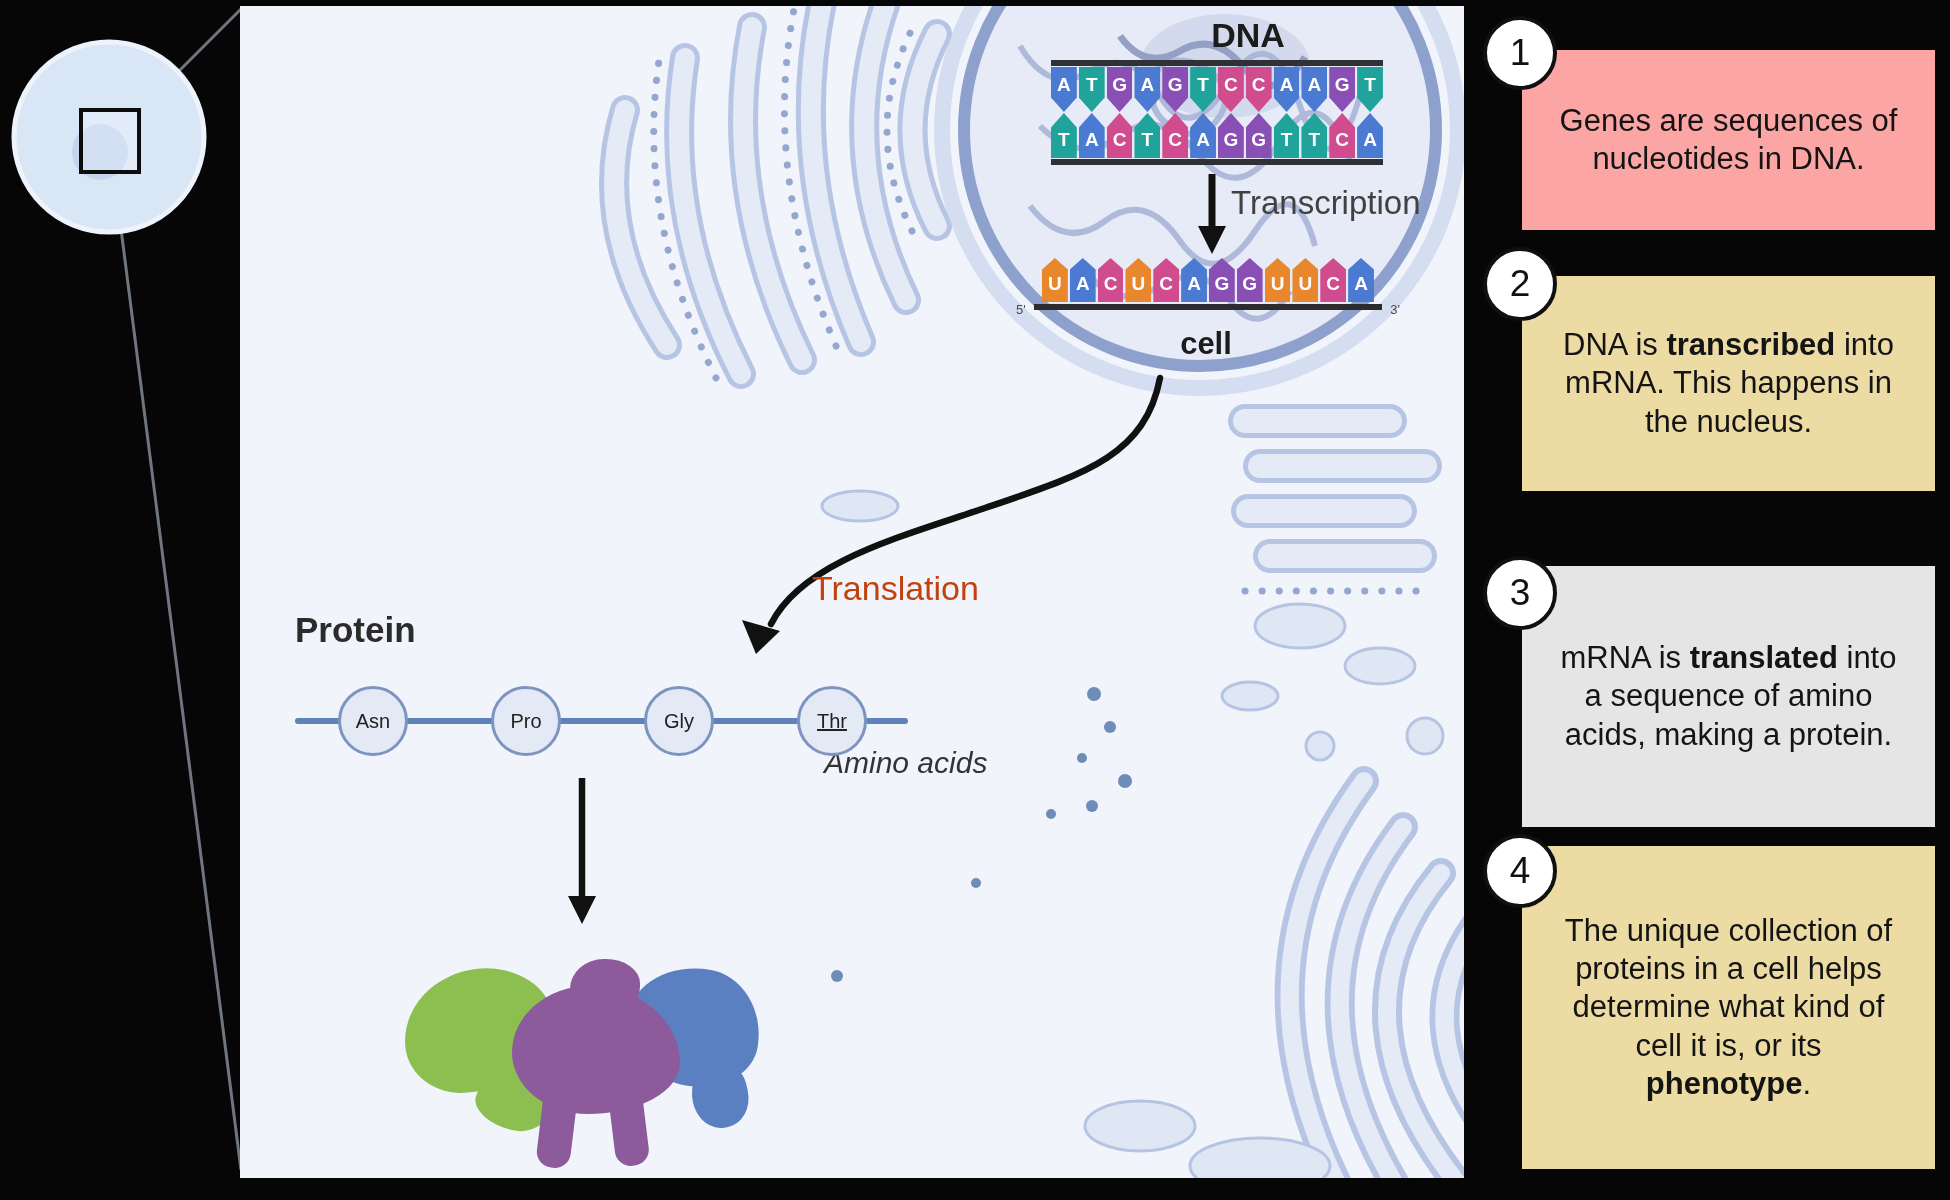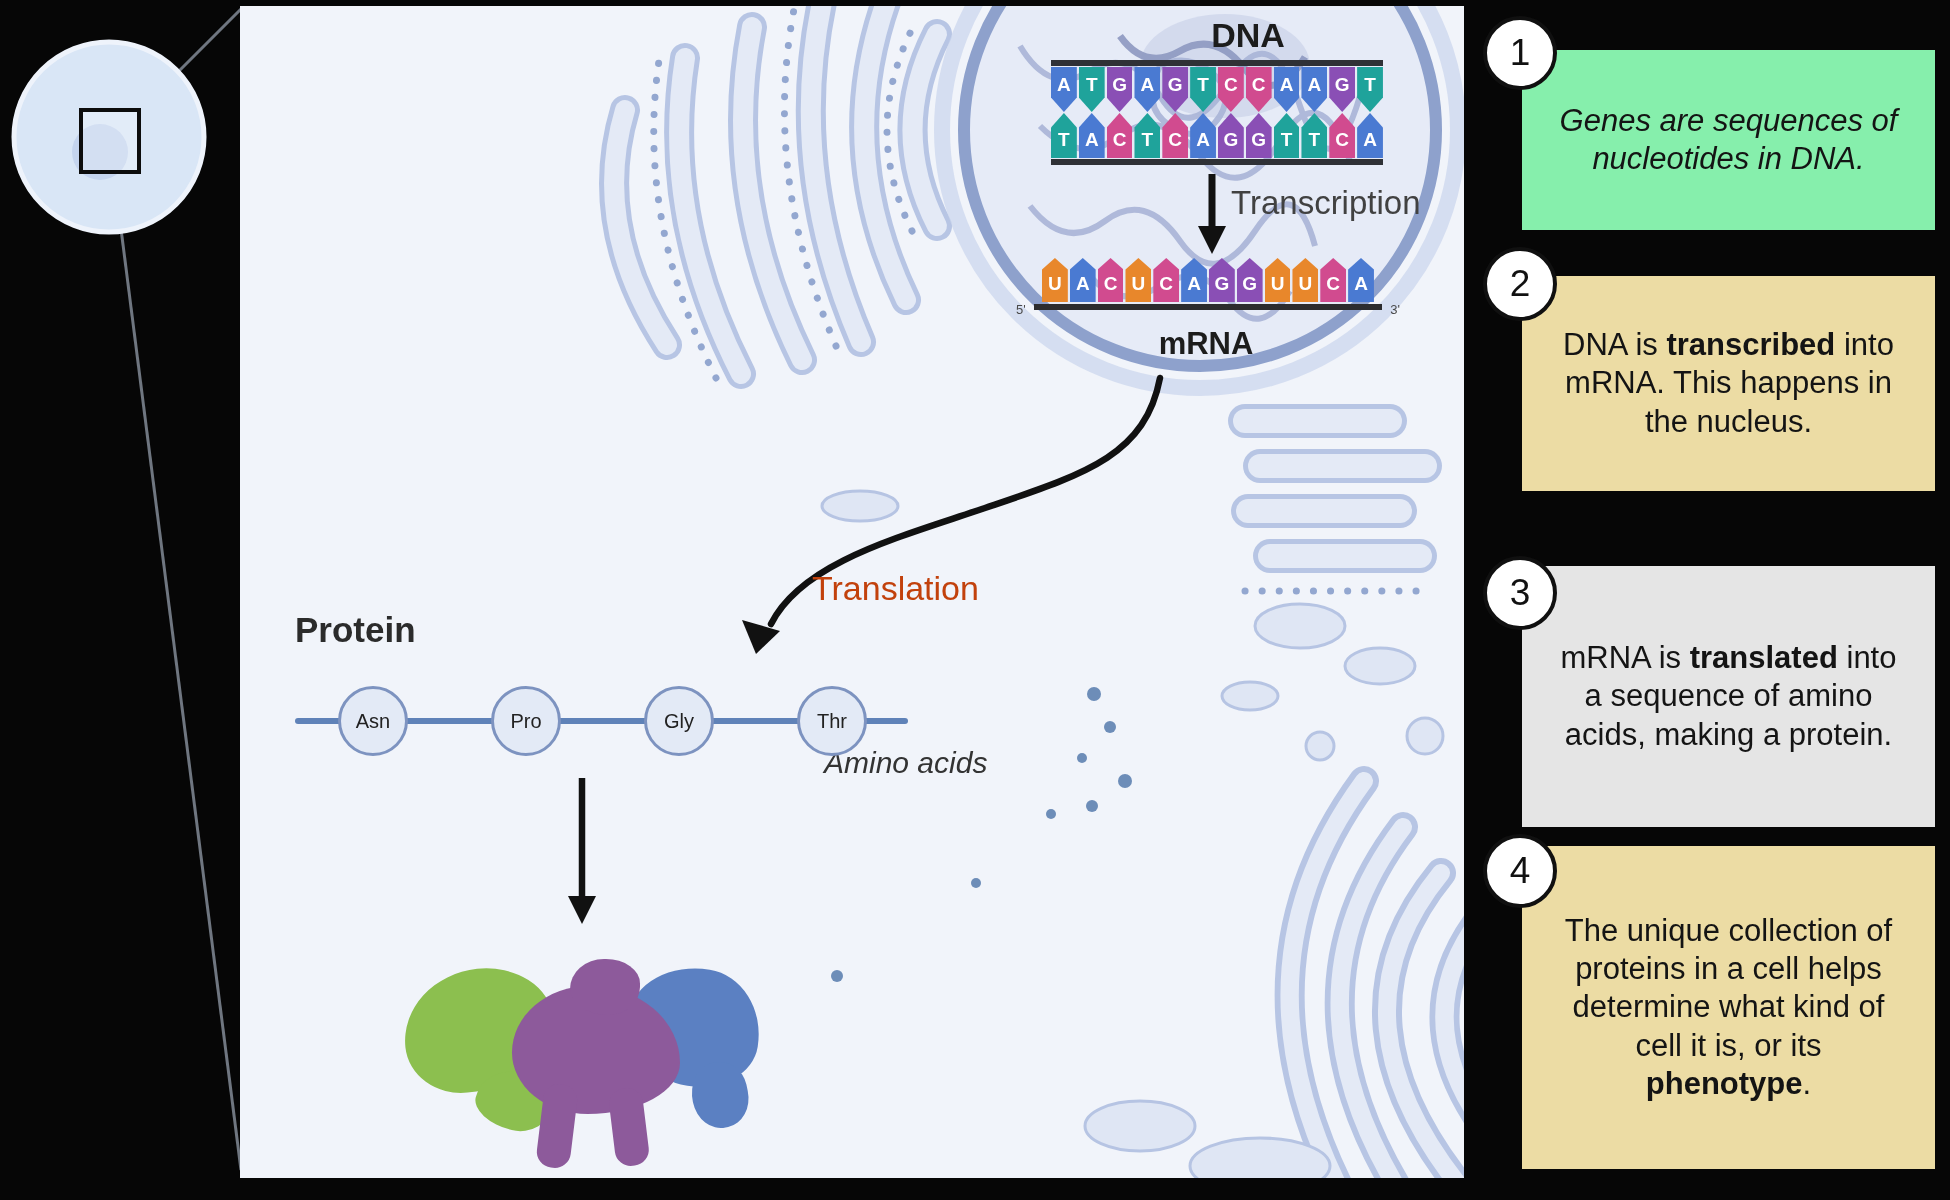--- a/index.html
+++ b/index.html
@@ -233,48 +233,48 @@
         <div class="mrna-tile" style="background: rgb(138, 79, 181);">G</div>
         <div class="mrna-tile" style="background: rgb(232, 135, 43);">U</div>
         <div class="mrna-tile" style="background: rgb(232, 135, 43);">U</div>
         <div class="mrna-tile" style="background: rgb(209, 75, 143);">C</div>
         <div class="mrna-tile" style="background: rgb(74, 122, 210);">A</div>
       </div>
     <div id="mrna-bar"></div>
     <span class="prime-label" id="five-prime">5'</span>
     <span class="prime-label" id="three-prime">3'</span>
   </div>
-  <div class="abs" id="mrna-label">mRNA</div>
+  <div class="abs" id="mrna-label">cell</div>
 
   <div class="abs" id="translation-label">Translation</div>
 
   <div class="abs" id="protein-label">Protein</div>
   <div class="abs" id="chain-line"></div>
   <div id="aa-nodes">
       <div class="aa-node" style="left: 98px;">Asn</div>
       <div class="aa-node" style="left: 251px; text-align: center;">Pro</div>
       <div class="aa-node" style="left: 404px;">Gly</div>
-      <div class="aa-node" style="left: 557px;">Thr</div>
+      <div class="aa-node" style="left: 557px; text-decoration: underline;">Thr</div>
     </div>
   <div class="abs" id="amino-caption">Amino acids</div>
 
   <div>
     <div class="blob blob-green" style="background: rgb(140, 191, 79);"></div>
     <div class="blob blob-green2" style="background: rgb(140, 191, 79);"></div>
     <div class="blob blob-blue" style="background: rgb(91, 128, 194);"></div>
     <div class="blob blob-blue2" style="background: rgb(91, 128, 194);"></div>
     <div class="blob blob-purple" style="background: rgb(141, 90, 155);"></div>
     <div class="blob blob-purple2" style="background: rgb(141, 90, 155);"></div>
     <div class="blob blob-leg1" style="background: rgb(141, 90, 155);"></div>
     <div class="blob blob-leg2" style="background: rgb(141, 90, 155);"></div>
   </div>
 </div>
 
 <div id="annotations">
-    <div class="ann-box b1" style="background: #86efac; font-style: italic;">
+    <div class="ann-box b1" style="background: #fca5a5;">
       <p><span>Genes are sequences of nucleotides in DNA.</span></p>
     </div>
     <div class="ann-circle c1">1</div>
     <div class="ann-box b2" style="background: rgb(236, 220, 164);">
       <p><span>DNA is </span><b>transcribed</b><span> into mRNA. This happens in the nucleus.</span></p>
     </div>
     <div class="ann-circle c2">2</div>
     <div class="ann-box b3" style="background: #e5e5e5;">
       <p><span>mRNA is </span><b>translated</b><span> into a sequence of amino acids, making a protein.</span></p>
     </div>

